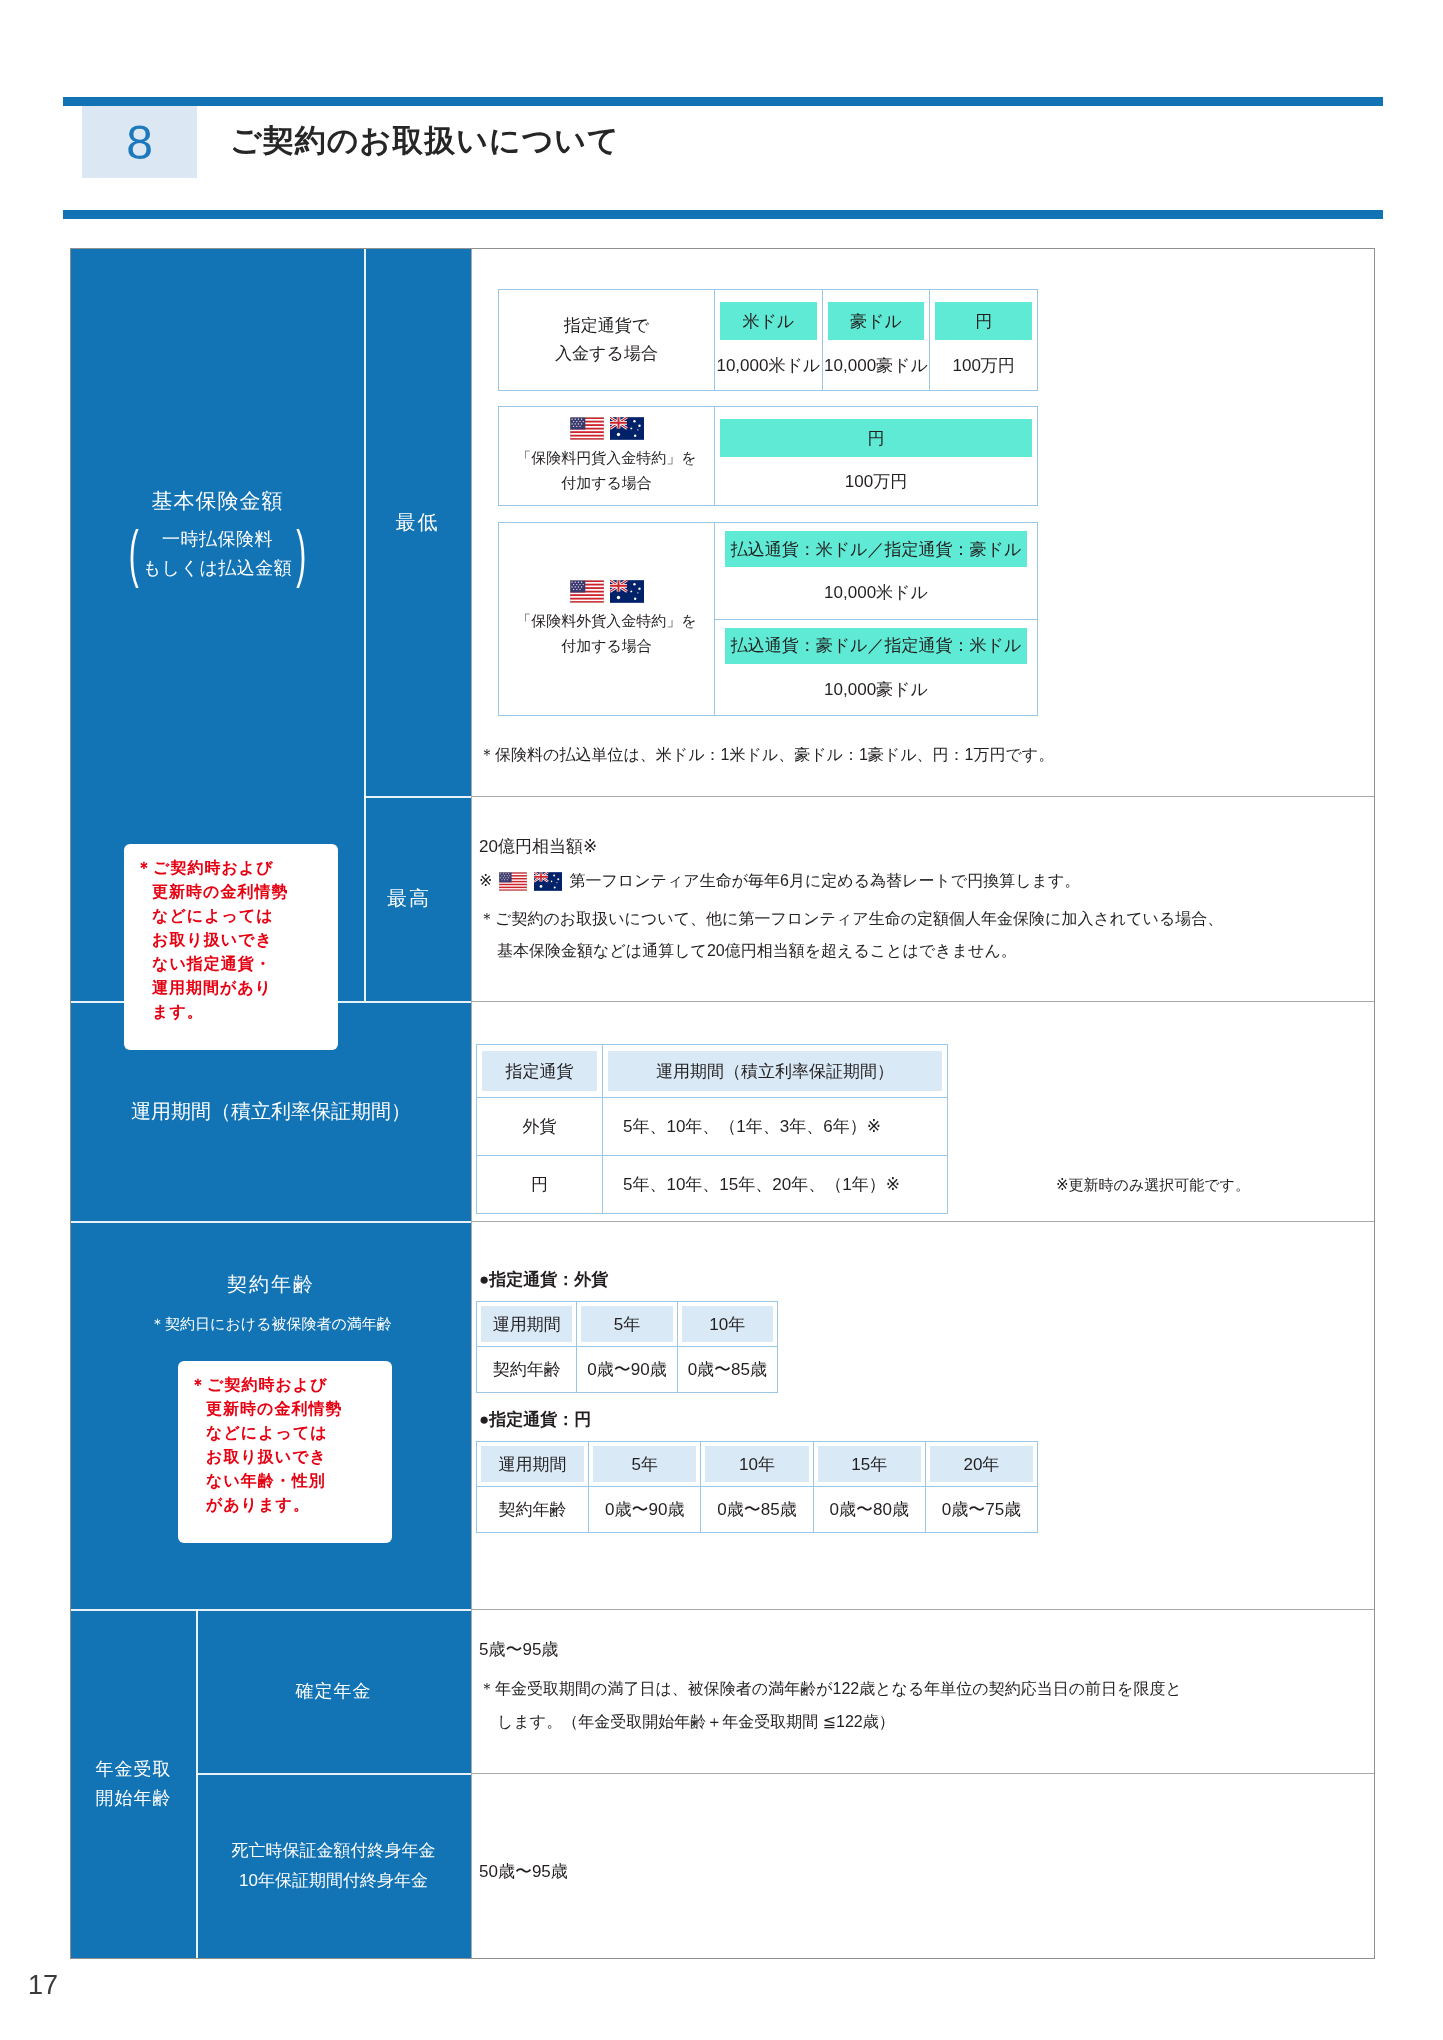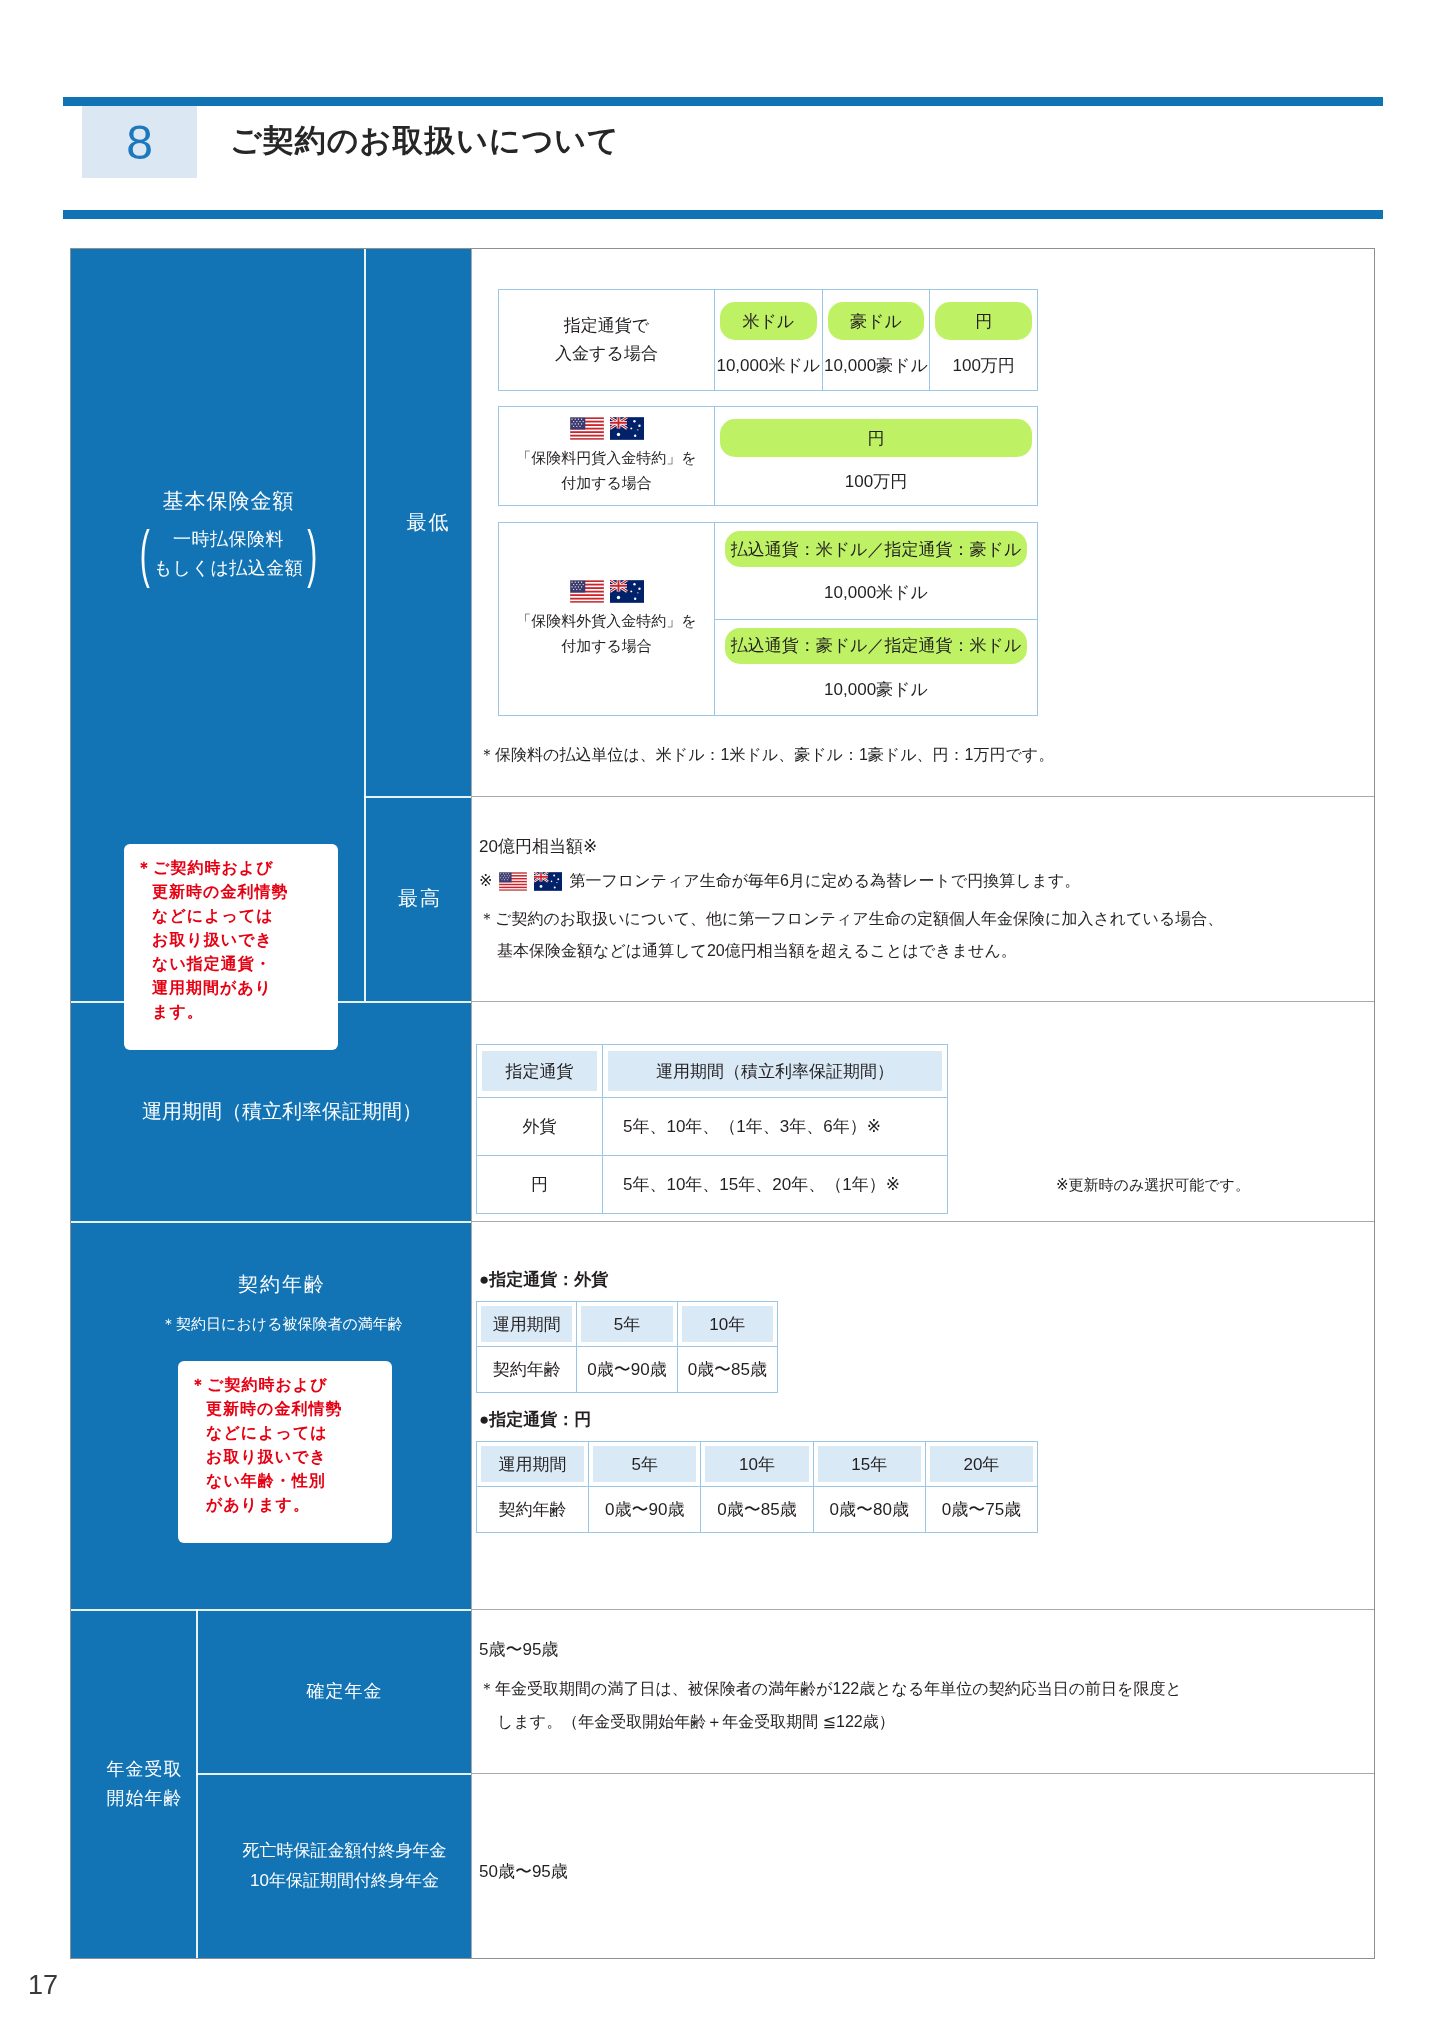--- a/index.html
+++ b/index.html
@@ -14,21 +14,21 @@
   .pagetitle{position:absolute;left:230px;top:120px;font-size:31px;font-weight:800;color:#262626;letter-spacing:1px;}
   .pagenum{position:absolute;left:28px;top:1970px;font-size:27px;color:#3a3a3a;}
 
   
   .bigtable{position:absolute;left:70px;top:248px;width:1303px;height:1709px;border:1px solid #8f8f8f;background:#fff;}
   .sidebar{position:absolute;left:0;top:0;width:400px;height:1709px;background:#1274b5;}
   .wline{position:absolute;background:rgba(255,255,255,.9);z-index:2;}
   .gline{position:absolute;background:#a9a9a9;z-index:1;}
 
   
-  .sb-text{position:absolute;color:#ffffff;z-index:3;padding-left:11px;}
+  .sb-text{position:absolute;color:#ffffff;z-index:3;}
   .s1-label{left:0;top:238px;width:293px;text-align:center;}
   .s1-title{font-size:21px;letter-spacing:1px;}
   .paren-row{display:flex;align-items:center;justify-content:center;margin-top:10px;}
   .paren-open::before{content:"(";}
   .paren-close::before{content:")";}
   .paren-open,.paren-close{font-size:30px;font-weight:300;transform:scaleY(2.1);display:inline-block;line-height:1;padding:0 4px;}
   .paren-lines span{display:block;font-size:18px;line-height:1.6;letter-spacing:.5px;}
   .cellcenter{display:flex;align-items:center;justify-content:center;text-align:right;border-radius:10px;}
   .s-min{left:293px;top:0;width:107px;height:547px;font-size:20px;letter-spacing:2px;}
   .s-max{left:293px;top:547px;width:90px;height:205px;font-size:20px;letter-spacing:2px;}
@@ -46,21 +46,21 @@
   .rednote span:first-child{padding-left:0;}
   #rednote1{left:53px;top:595px;width:196px;height:188px;}
   #rednote2{left:107px;top:1112px;width:196px;height:164px;}
 
   
   .itbl{position:absolute;border:1px solid #9cc6e5;background:#fff;display:flex;z-index:2;}
   .itbl .lbl{border-right:1px solid #9cc6e5;display:flex;flex-direction:column;align-items:center;justify-content:center;
              text-align:center;font-size:17px;line-height:1.65;}
   .itbl .col{flex:1;display:flex;flex-direction:column;border-right:1px solid #9cc6e5;}
   .itbl .col:last-child{border-right:none;}
-  .hbox{background:#bef264;margin:12px 5px 0 5px;height:38px;display:flex;align-items:center;justify-content:center;font-size:17px;border-radius:15px;}
+  .hbox{background:#5eead4;margin:12px 5px 0 5px;height:38px;display:flex;align-items:center;justify-content:center;font-size:17px;}
   .vbox{flex:1;display:flex;align-items:center;justify-content:center;font-size:17px;}
   .sub{height:96px;display:flex;flex-direction:column;}
   .sub + .sub{border-top:1px solid #9cc6e5;}
   .sub .hbox{margin:8px 10px 0 10px;height:36px;}
   .flags{display:flex;gap:6px;margin-bottom:6px;justify-content:center;}
   .flag{width:34px;height:23px;display:block;}
   .flag.small{width:28px;height:19px;}
 
   
   .iptbl{position:absolute;left:405px;top:795px;width:470px;border:1px solid #9cc6e5;background:#fff;z-index:2;}

